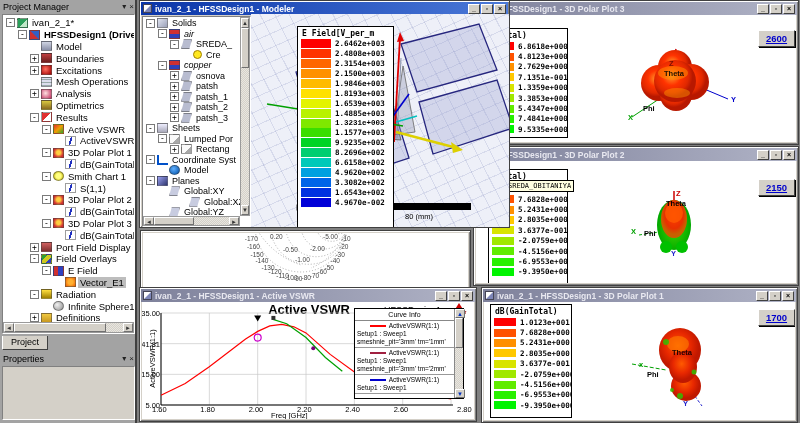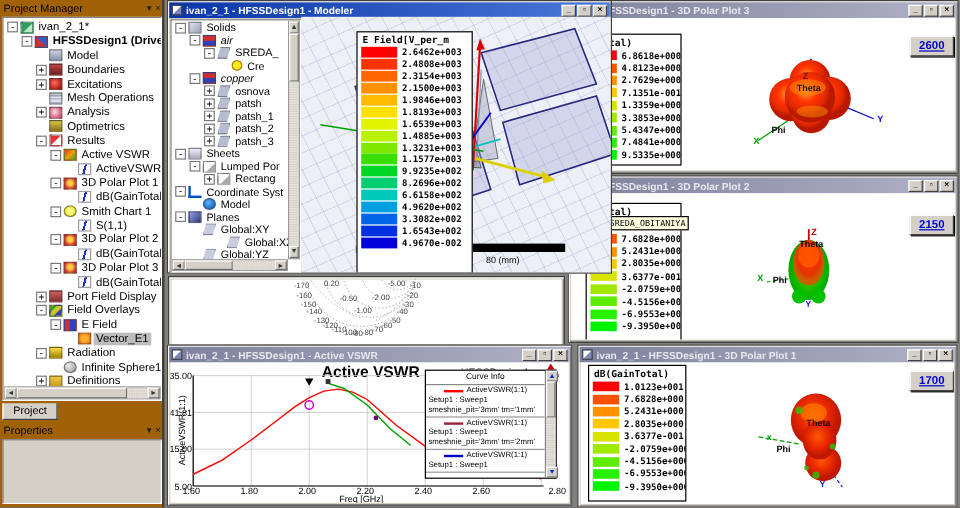--- a/index.html
+++ b/index.html
@@ -12,21 +12,21 @@
 .tbar{height:13px;display:flex;align-items:center;gap:3px;padding:0 2px;margin:1px;
   font-size:8.5px;font-weight:bold;overflow:hidden;white-space:nowrap}
 .tbar.act{background:linear-gradient(90deg,#0a35a8,#4b79d8);color:#fff}
 .tbar.inact{background:linear-gradient(90deg,#7e819b,#b0b3c6);color:#e8e8f0}
 .ticon{width:9px;height:9px;flex:none;background:linear-gradient(135deg,#fff 45%,#7d86b8 55%);border:1px solid #445}
 .tbtns{margin-left:auto;display:flex;gap:1px}
 .tb{width:12px;height:10px;background:#d4d0c8;border:1px solid;border-color:#fff #404040 #404040 #fff;
   font-size:7px;line-height:8px;text-align:center;color:#000;font-weight:bold}
 .content{position:absolute;background:#fff;overflow:hidden}
 
-#sidebar{position:absolute;left:0;top:0;width:137px;height:423px;background:#a16207;z-index:50;border-right:2px solid #404040}
+#sidebar{position:absolute;left:0;top:0;width:137px;height:423px;background:#a3a3a3;z-index:50;border-right:2px solid #404040}
 .phead{position:absolute;left:0;height:13px;width:137px;display:flex;align-items:center;padding:0 3px;font-size:9px}
 .dockbtns{margin-left:auto;display:flex;gap:3px}
 .db{font-size:8px;line-height:10px;color:#222}
 .treebox{position:absolute;background:#fff;border:1px solid;border-color:#808080 #fff #fff #808080;overflow:hidden}
 
 .trow{display:flex;align-items:center;overflow:hidden;white-space:nowrap}
 .texp{width:9px;height:9px;flex:none;border:1px solid #7a7a7a;background:#fff;
   font:8px/7px "DejaVu Sans Mono",monospace;text-align:center;margin-right:2px}
 .texp.hid{visibility:hidden}
 .tlab{font-size:9.5px;padding:0 2px}
@@ -483,21 +483,21 @@
               <div class="lgval">1.8193e+003</div>
             </div>
             <div class="lgrow" style="height: 9.9px;">
               <div class="lgsw" style="background: rgb(227, 244, 0); width: 30px; height: 9px;"></div>
               <div class="lgval">1.6539e+003</div>
             </div>
             <div class="lgrow" style="height: 9.9px;">
               <div class="lgsw" style="background: rgb(184, 242, 0); width: 30px; height: 9px;"></div>
               <div class="lgval">1.4885e+003</div>
             </div>
-            <div class="lgrow" style="height: 9.9px;">
+            <div class="lgrow" style="height: 9.9px; font-family: Liberation Mono, monospace;">
               <div class="lgsw" style="background: rgb(127, 232, 0); width: 30px; height: 9px;"></div>
               <div class="lgval">1.3231e+003</div>
             </div>
             <div class="lgrow" style="height: 9.9px;">
               <div class="lgsw" style="background: rgb(58, 222, 0); width: 30px; height: 9px;"></div>
               <div class="lgval">1.1577e+003</div>
             </div>
             <div class="lgrow" style="height: 9.9px;">
               <div class="lgsw" style="background: rgb(0, 212, 38); width: 30px; height: 9px;"></div>
               <div class="lgval">9.9235e+002</div>
@@ -576,21 +576,21 @@
           <span class="vswr-tick" style="left: -4px; top: 68.3333px; width: 22px; text-align: right; position: absolute;">15.00</span>
           <span class="vswr-tick" style="left: -4px; top: 99px; width: 22px; text-align: right; position: absolute;">5.00</span>
           <span class="vswr-tick" style="left: 10px; top: 103px; position: absolute;">1.60</span>
           <span class="vswr-tick" style="left: 58.34px; top: 103px; position: absolute;">1.80</span>
           <span class="vswr-tick" style="left: 106.68px; top: 103px; position: absolute;">2.00</span>
           <span class="vswr-tick" style="left: 155.02px; top: 103px; position: absolute;">2.20</span>
           <span class="vswr-tick" style="left: 203.36px; top: 103px; position: absolute;">2.40</span>
           <span class="vswr-tick" style="left: 251.7px; top: 103px; position: absolute;">2.60</span>
           <span class="vswr-tick" style="left: 315px; top: 103px; position: absolute;">2.80</span>
         </div>
-      <div style="position:absolute;left:129px;top:109px;width:60px;text-align:center;font-size:7.5px">Freq [GHz]</div>
+      <div style="position:absolute;left:129px;top:109px;width:60px;font-size:7.5px">Freq [GHz]</div>
       <div id="curve-legend" style="left:212px;top:6px;width:110px;height:91px">
         <div class="cl-main">
           <div class="cl-head">Curve Info</div>
           <div id="curve-legend-body">
               <div class="cl-entry">
                 <div class="cl-line1">
                   <div class="cl-sw" style="background: rgb(255, 0, 0);"></div>
                   <span>ActiveVSWR(1:1)</span>
                 </div>
                 <div>Setup1 : Sweep1</div>

